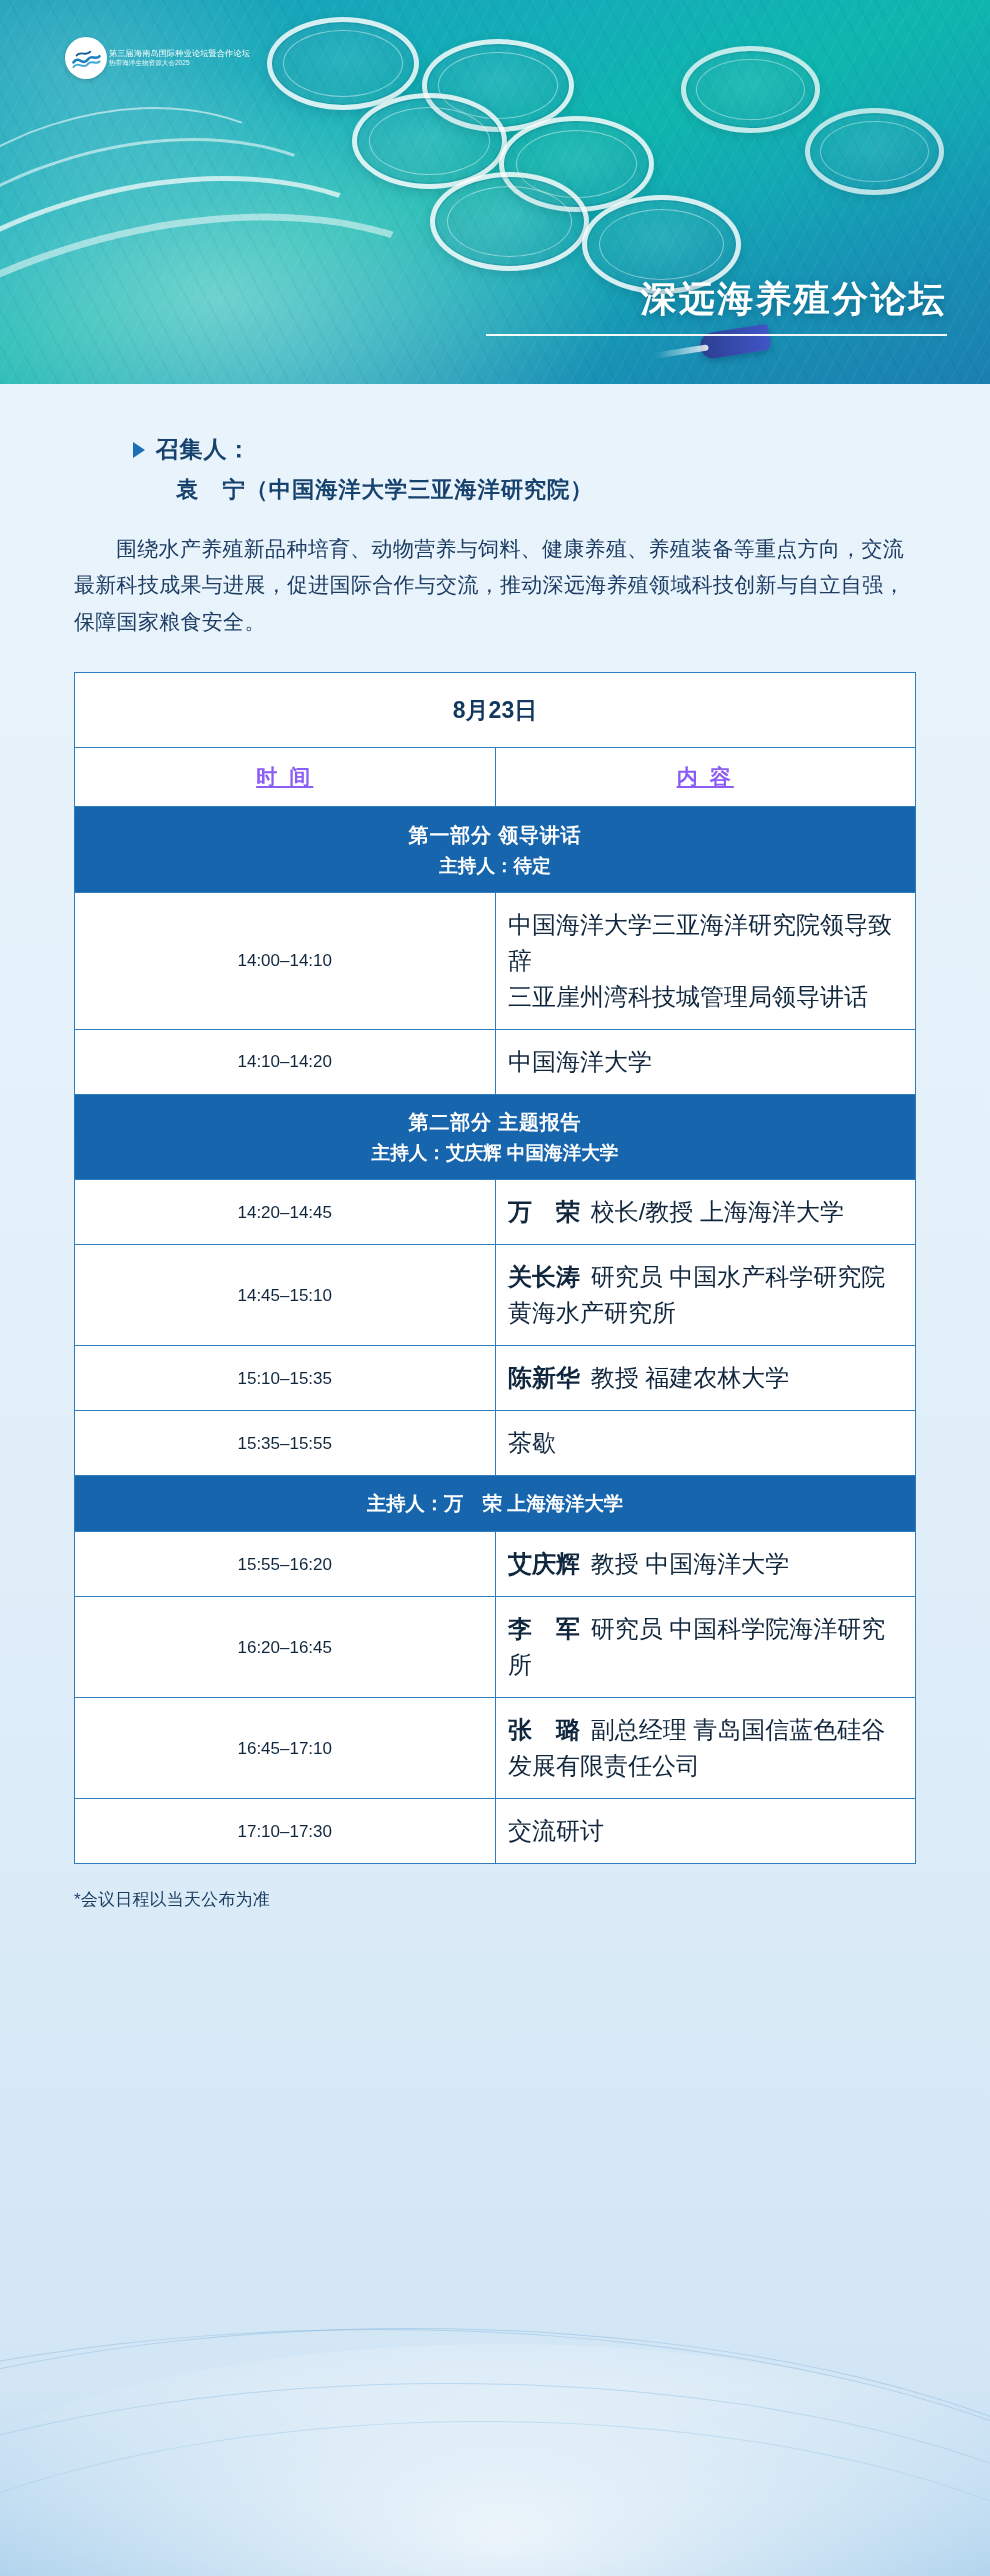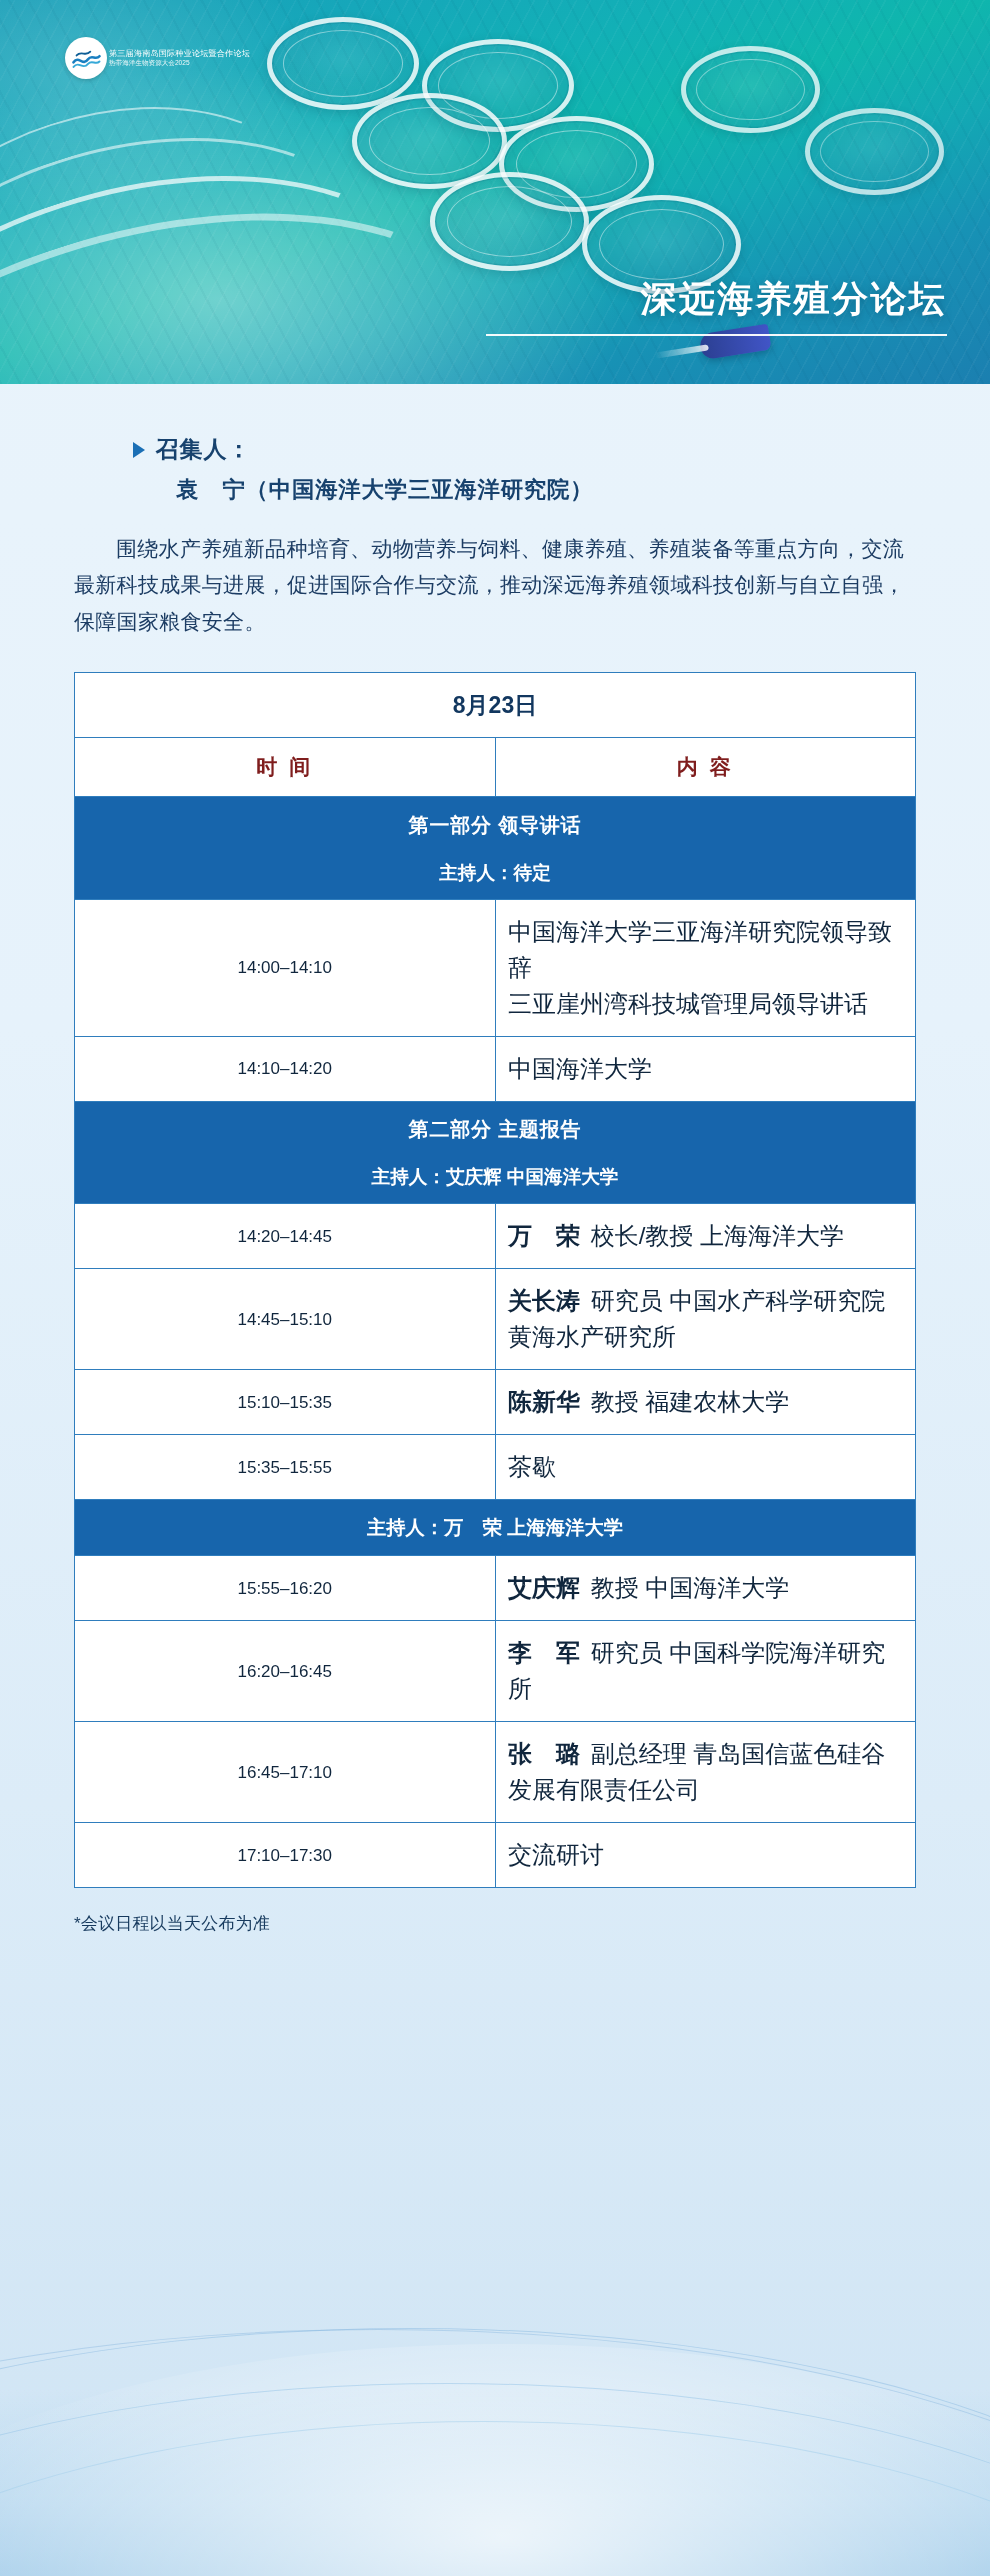--- a/index.html
+++ b/index.html
@@ -184,52 +184,53 @@
     background: #ffffff;
     border: 1.5px solid #1a6fb5;
     table-layout: fixed;
   }
   .agenda td, .agenda th {
     border: 0.8px solid #2f7dbd;
     padding: 0;
     vertical-align: middle;
   }
   .date-row td {
-    height: 65px;
+    height: 75px;
     text-align: center;
     font-size: 23px;
     font-weight: 700;
     color: #12375f;
     background: #ffffff;
   }
   .head-row th {
     height: 59px;
     font-size: 21px;
     font-weight: 700;
-    color: #7f1d1d;
+    color: #8b5cf6;
     background: #ffffff;
     letter-spacing: 3.1px;
+    text-decoration: underline;
   }
   .col-time { width: 169px; }
   .section-row td {
     background: #1765ac;
     color: #ffffff;
     text-align: center;
     padding: 12.4px 7.7px;
     line-height: 1.5;
   }
   .section-title {
     font-size: 20px;
     font-weight: 700;
     letter-spacing: 0.8px;
   }
   .section-host {
     font-size: 18.6px;
     font-weight: 700;
-    margin-top: 19px;
+    margin-top: 2px;
   }
   .host-only-row td {
     background: #1765ac;
     color: #ffffff;
     text-align: center;
     padding: 14px 12px;
     font-size: 19.3px;
     font-weight: 700;
   }
   .item-row td {

